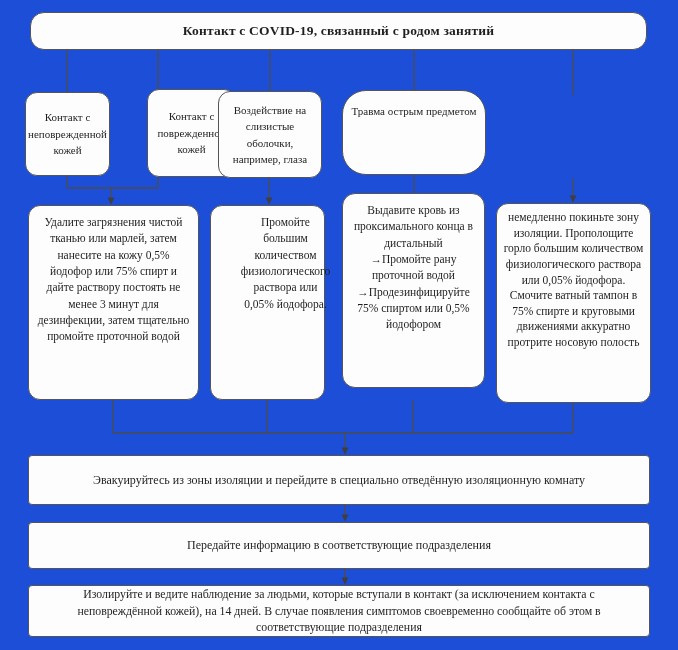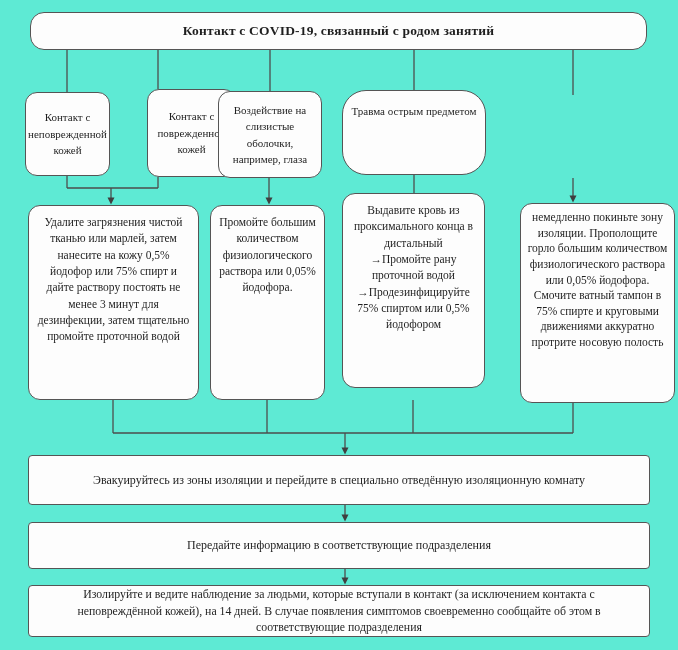--- a/index.html
+++ b/index.html
@@ -4,21 +4,21 @@
 <style>
   html, body { margin: 0; padding: 0; }
   body {
     font-family: "Liberation Serif", serif;
     background: #ffffff;
   }
   #canvas {
     position: relative;
     width: 678px;
     height: 650px;
-    background: #5eead4;
+    background: #1d4ed8;
     overflow: hidden;
   }
   #connectors {
     position: absolute;
     left: 0; top: 0;
     width: 678px; height: 650px;
   }
   #connectors path {
     stroke: #4d4d4d;
     stroke-width: 1.3;
@@ -65,23 +65,23 @@
   #exp-4 { left: 342px; top: 90px; width: 144px; height: 85px; }
   #exp-5 { left: 499px; top: 95px; width: 148px; height: 83px; }
   .aid {
     font-size: 11.5px;
     line-height: 1.42;
     align-items: flex-start;
     padding: 8px 6px;
   }
   .pre { white-space: pre-line; }
   #aid-1 { left: 28px;  top: 205px; width: 171px; height: 195px; }
-  #aid-2 { left: 210px; top: 205px; width: 115px; height: 195px; }
+  #aid-2 { left: 210px; top: 205px; width: 115px; height: 195px; padding-left: 42px; }
   #aid-3 { left: 342px; top: 193px; width: 143px; height: 195px; border-radius: 13px; }
-  #aid-4 { left: 496px; top: 203px; width: 155px; height: 200px; line-height: 1.36; padding-top: 6px; margin-left: 24px; }
+  #aid-4 { left: 496px; top: 203px; width: 155px; height: 200px; line-height: 1.36; padding-top: 6px; }
   .step {
     left: 28px; width: 622px;
     font-size: 12px;
     line-height: 1.4;
     border-radius: 4px;
     padding: 3px 18px;
   }
   #step-1 { top: 455px; height: 50px; }
   #step-2 { top: 522px; height: 47px; }
   #step-3 { top: 585px; height: 52px; font-size: 11.8px; }

